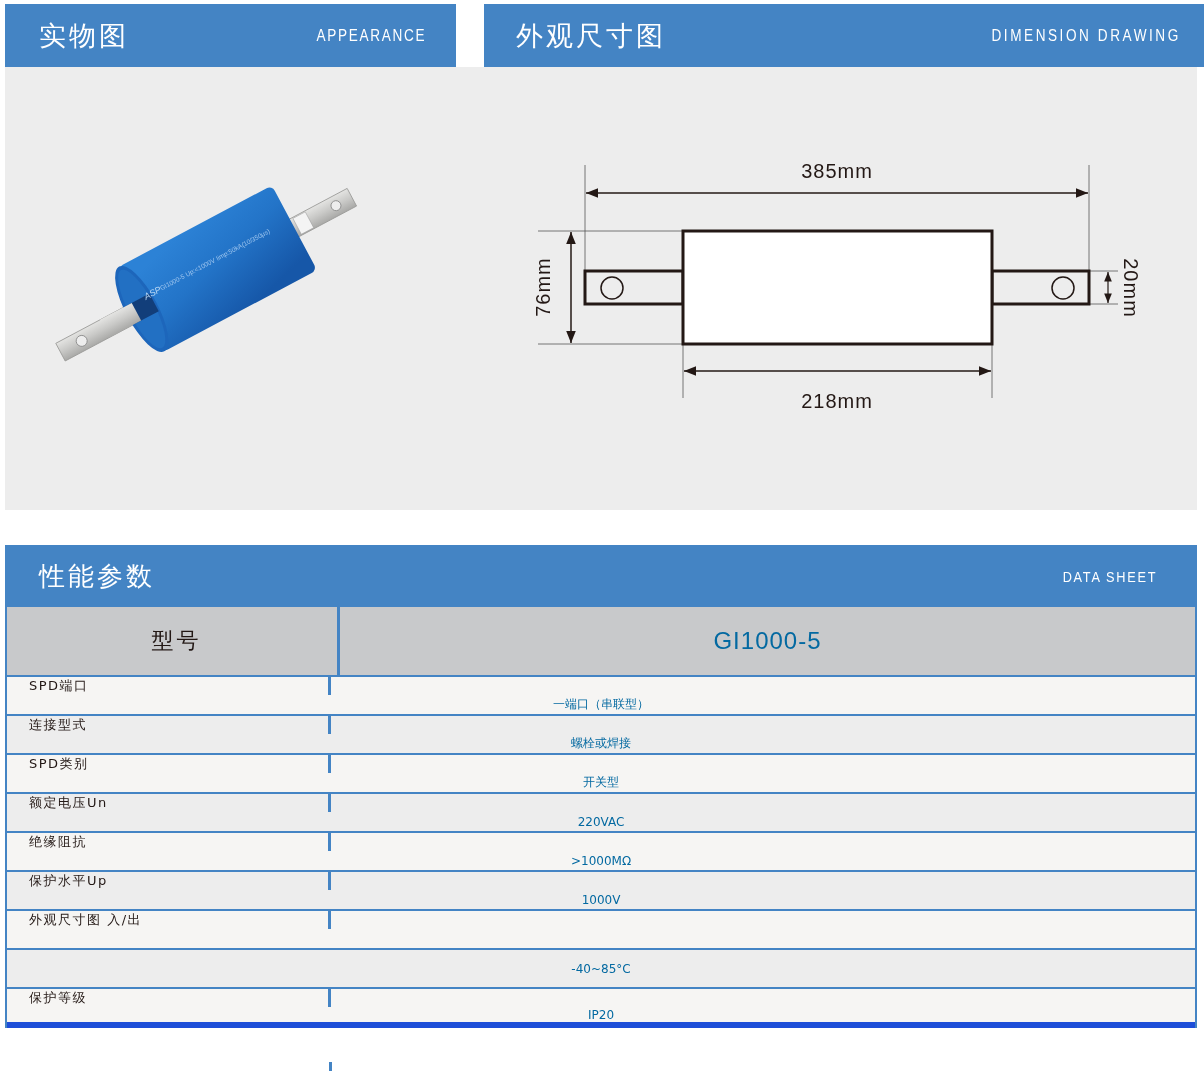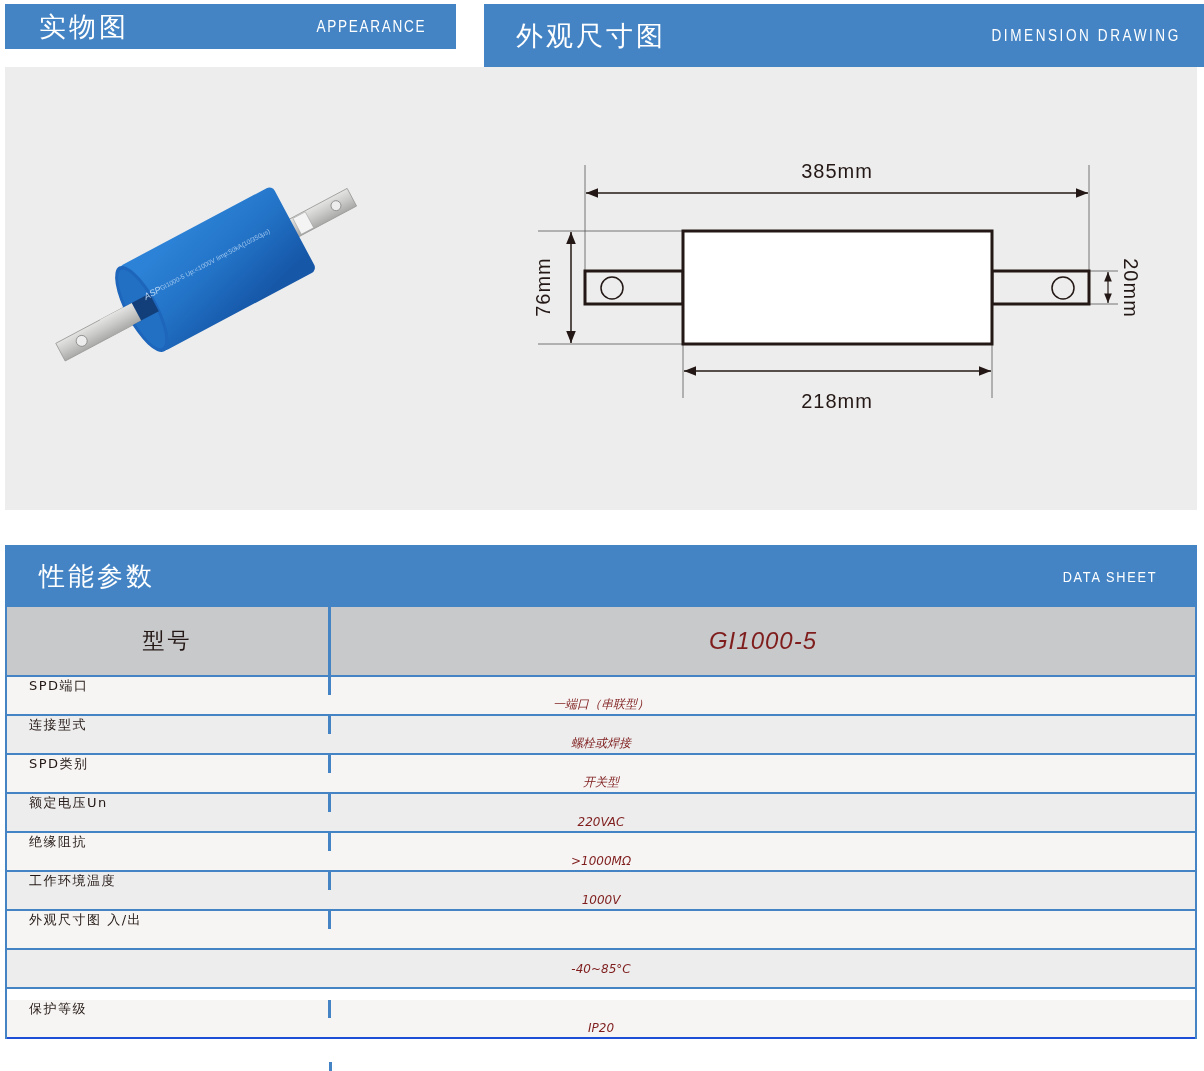--- a/index.html
+++ b/index.html
@@ -6,47 +6,47 @@
   body {
     width: 1204px; height: 1071px; background: #ffffff; position: relative;
     font-family: "DejaVu Sans", "Liberation Sans", sans-serif; overflow: hidden;
   }
   .hdr {
     position: absolute; background: #4484C4; color: #ffffff;
     display: flex; align-items: center; justify-content: space-between;
   }
   .hdr .cn { font-size: 27px; letter-spacing: 3px; font-weight: normal; }
   .hdr .en { font-family: "Liberation Sans", "DejaVu Sans", sans-serif; font-size: 16px; letter-spacing: 2px; transform: scaleX(0.85); transform-origin: right center; }
-  #hdr-appearance { left: 5px; top: 4px; width: 451px; height: 45px; padding: 0 30px 0 34px; }
+  #hdr-appearance { left: 5px; top: 4px; width: 451px; height: 63px; padding: 0 30px 0 34px; }
   #hdr-dimension { left: 484px; top: 4px; width: 729px; height: 63px; padding: 0 32px 0 32px; }
   #hdr-dimension .en { letter-spacing: 3px; }
   #gray-panel { position: absolute; left: 5px; top: 67px; width: 1192px; height: 443px; background: #EDEDED; }
 
   
   #photo { position: absolute; left: 30px; top: 160px; width: 370px; height: 220px; }
 
   
   #drawing { position: absolute; left: 520px; top: 150px; width: 640px; height: 270px; }
   .dimtxt { font-family: "Liberation Sans", "DejaVu Sans", sans-serif; font-size: 20px; fill: #231815; letter-spacing: 1px; }
 
   #hdr-datasheet { left: 5px; top: 545px; width: 1192px; height: 62px; padding: 0 40px 0 34px; }
   #hdr-datasheet .cn { font-size: 26px; }
   #hdr-datasheet .en { font-size: 15px; letter-spacing: 2px; }
 
   #spec-table { position: absolute; left: 5px; top: 607px; width: 1192px; border-left: 2px solid #4484C4; border-right: 2px solid #4484C4; }
   .row { display: flex; border-bottom: 2px solid #4484C4; }
   .row .k { width: 324px; border-right: 3px solid #4484C4; display: flex; align-items: center; padding-left: 22px; font-size: 13px; color: #231815; letter-spacing: 1.5px; }
-  .row .v { flex: 1; display: flex; align-items: center; justify-content: center; font-size: 12px; color: #7f1d1d; font-style: italic; }
-  .row.head { height: 70px; background: #C8C9CB; }
+  .row .v { flex: 1; display: flex; align-items: center; justify-content: center; font-size: 12px; color: #0369a1; }
+  .row.head { height: 70px; background: #C8C9CB; padding-left: 9px; }
   .row.head .k { justify-content: center; padding-left: 0; font-size: 22px; letter-spacing: 3px; }
   .row.head .v { font-size: 24px; font-family: "Liberation Sans", "DejaVu Sans", sans-serif; letter-spacing: 1px; }
   .row.body { height: 39px; flex-direction: column; }
   .row.body:nth-child(even) { background: #F6F5F3; }
   .row.body:nth-child(odd) { background: #EDEDED; }
-  .row.last { border-bottom: 2px solid #1d4ed8; margin-top: 11px; }
+  .row.last { border-bottom: 6px solid #1d4ed8; }
   #tail-line { position: absolute; left: 329px; top: 1062px; width: 3px; height: 9px; background: #4484C4; }
 </style>
 </head>
 <body>
 
 <div class="hdr" id="hdr-appearance">
   <span class="cn">实物图</span>
   <span class="en">APPEARANCE</span>
 </div>
 
@@ -147,21 +147,21 @@
   </div>
   <div class="row body">
     <div class="k">额定电压Un</div>
     <div class="v">220VAC</div>
   </div>
   <div class="row body">
     <div class="k">绝缘阻抗</div>
     <div class="v">&gt;1000MΩ</div>
   </div>
   <div class="row body">
-    <div class="k">工作环境温度</div>
+    <div class="k">保护水平Up</div>
     <div class="v">1000V</div>
   </div>
   <div class="row body">
     <div class="k">外观尺寸图 入/出</div>
   </div>
   <div class="row body">
     <div class="v">-40~85°C</div>
   </div>
   <div class="row body last">
     <div class="k">保护等级</div>

